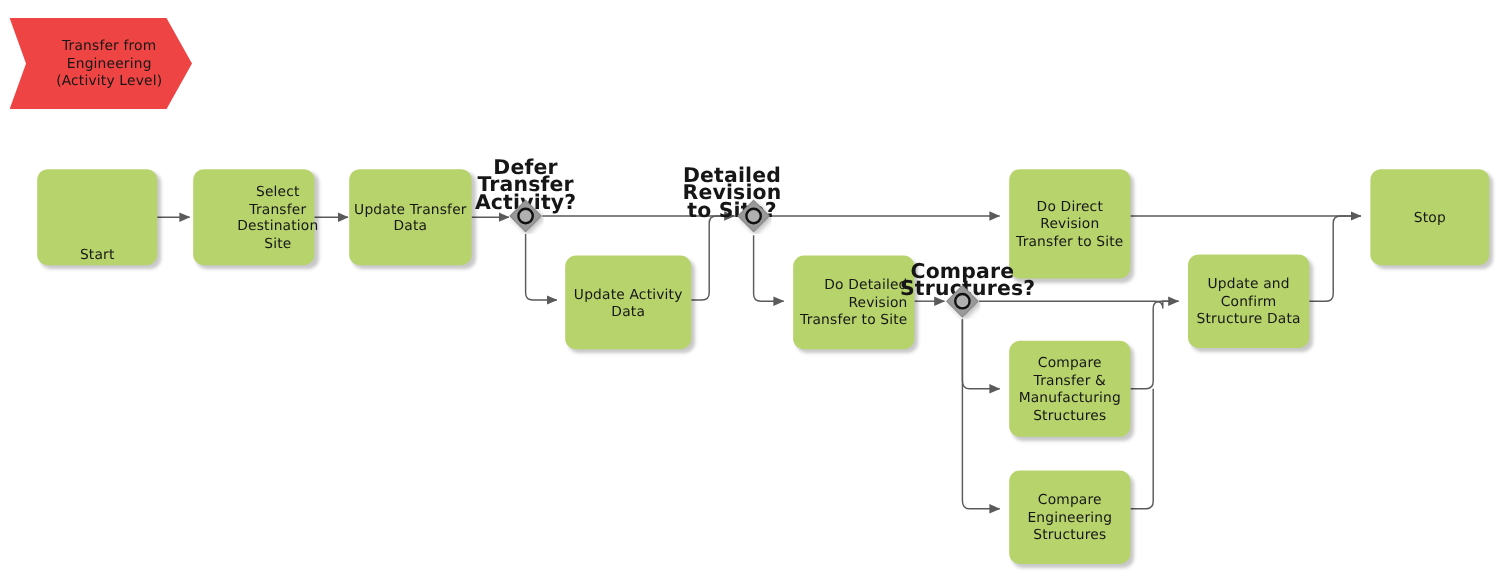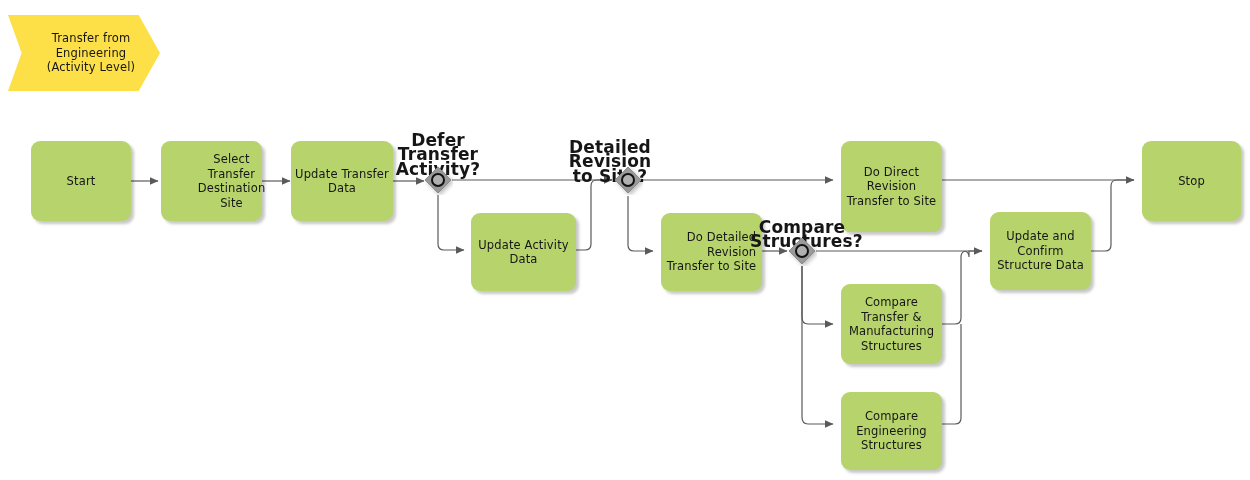--- a/index.html
+++ b/index.html
@@ -48,21 +48,21 @@
     position: absolute;
     box-sizing: border-box;
     display: flex;
     align-items: center;
     justify-content: center;
     text-align: center;
     color: #161616;
     font-size: 11.5px;
     line-height: 14.5px;
     letter-spacing: 0.15px;
-    background: #fde047;
+    background: #ef4444;
     filter: drop-shadow(3px 3px 3px rgba(0,0,0,0.22));
     clip-path: polygon(0% 0%, 86% 0%, 100% 50%, 86% 100%, 0% 100%, 9% 50%);
     padding-left: 14px;
     white-space: pre-line;
   }
   .dec-label {
     position: absolute;
     text-align: center;
     font-size: 17px;
     line-height: 14.5px;
@@ -123,21 +123,21 @@
       <path d="M1091,251 L1105,251 Q1111,251 1111,245 L1111,186 Q1111,180 1117,180 L1134,180"></path>
     </g>
   </svg>
 
   <div class="banner" style="left:8px; top:15px; width:152px; height:76px;">
     <span>Transfer from
 Engineering
 (Activity Level)</span>
   </div>
 
-  <div class="node" style="left:31px; top:141px; width:100px; height:80px;">
+  <div class="node" style="left:31px; top:141px; width:100px; height:80px;align-items:flex-end;">
     <span>Start</span>
   </div>
 
   <div class="node" style="left:161px; top:141px; width:101px; height:80px;padding-left:44px;">
     <span>Select Transfer
 Destination Site</span>
   </div>
 
   <div class="node" style="left:291px; top:141px; width:102px; height:80px;">
     <span>Update Transfer

